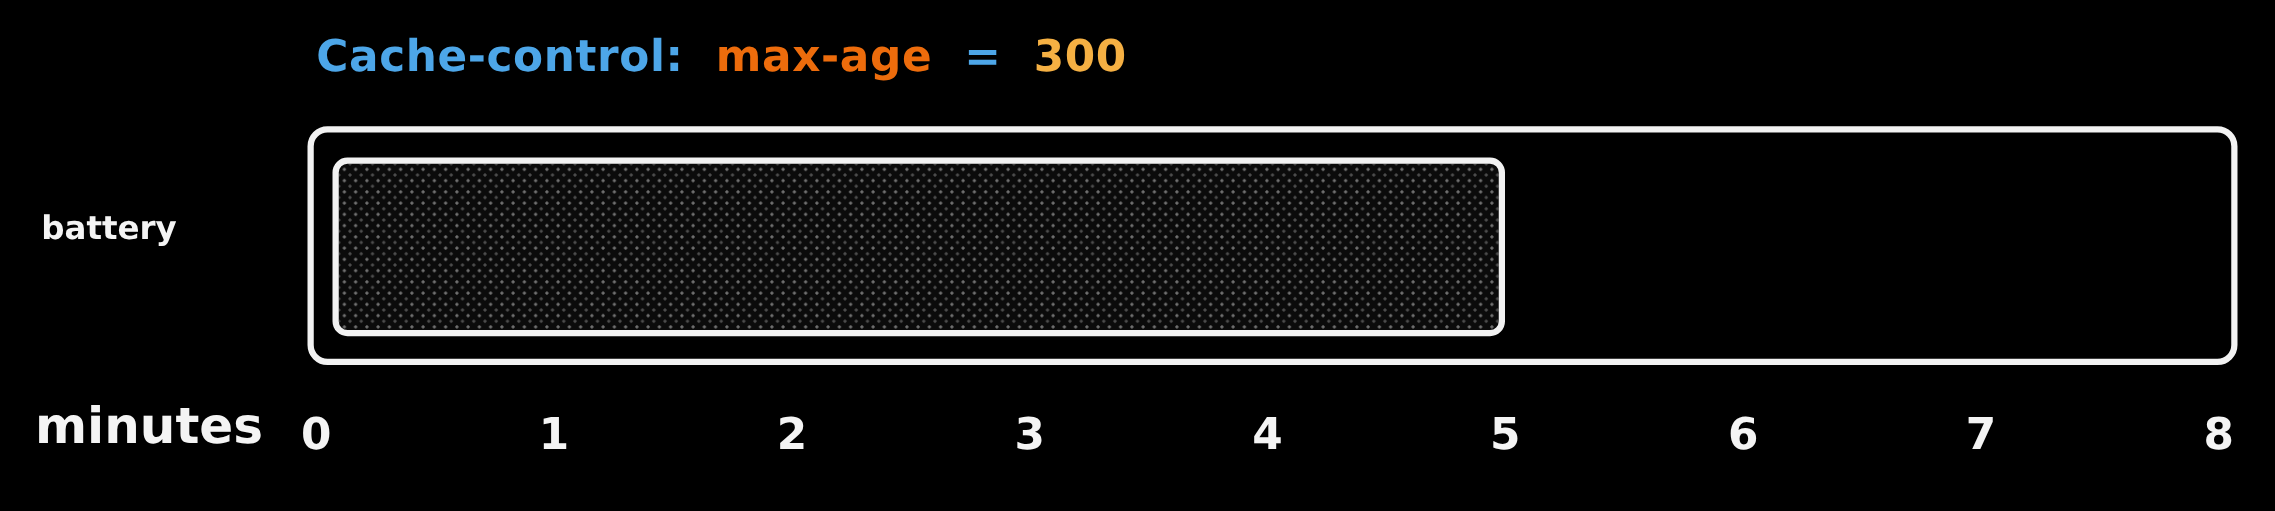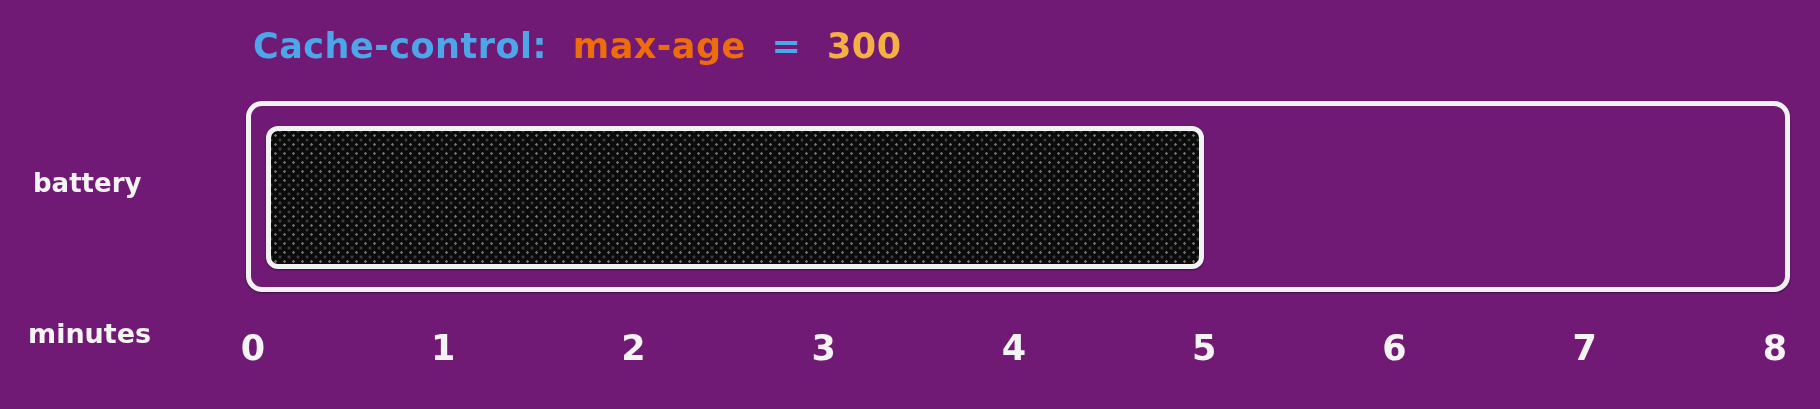--- a/index.html
+++ b/index.html
@@ -67,21 +67,21 @@
     white-space: nowrap;
   }
   .battery-label {
     left: 33px;
     top: 168px;
     font-size: 26px;
   }
   .minutes-label {
     left: 28px;
     top: 318px;
-    font-size: 27px;
+    font-size: 40px;
   }
 
   
   .axis-ticks {
     position: absolute;
     left: 0;
     top: 328px;
     width: 100%;
     height: 60px;
   }
@@ -90,21 +90,21 @@
     top: 0;
     transform: translateX(-50%);
     font-size: 35px;
     font-weight: 700;
     color: #f4f4f4;
   }
 </style>
 </head>
 <body>
 
-<div class="canvas" style="background: #701a75;">
+<div class="canvas" style="background: #000000;">
 
   <div class="title">
     <span class="title-part" style="color: rgb(77, 166, 232);">Cache-control:</span>
     <span class="title-part" style="color: rgb(237, 108, 12);">max-age</span>
     <span class="title-part" style="color: rgb(77, 166, 232);">=</span>
     <span class="title-part" style="color: rgb(245, 176, 67);">300</span>
   </div>
 
   <div class="row-label battery-label">battery</div>
 

